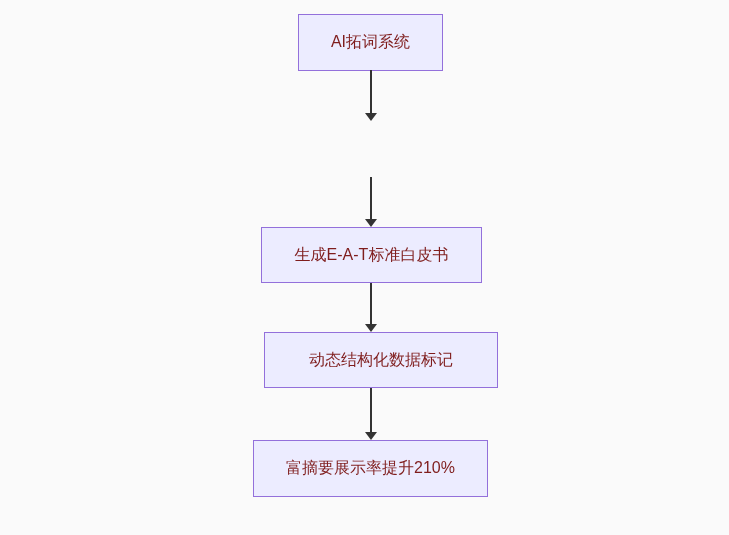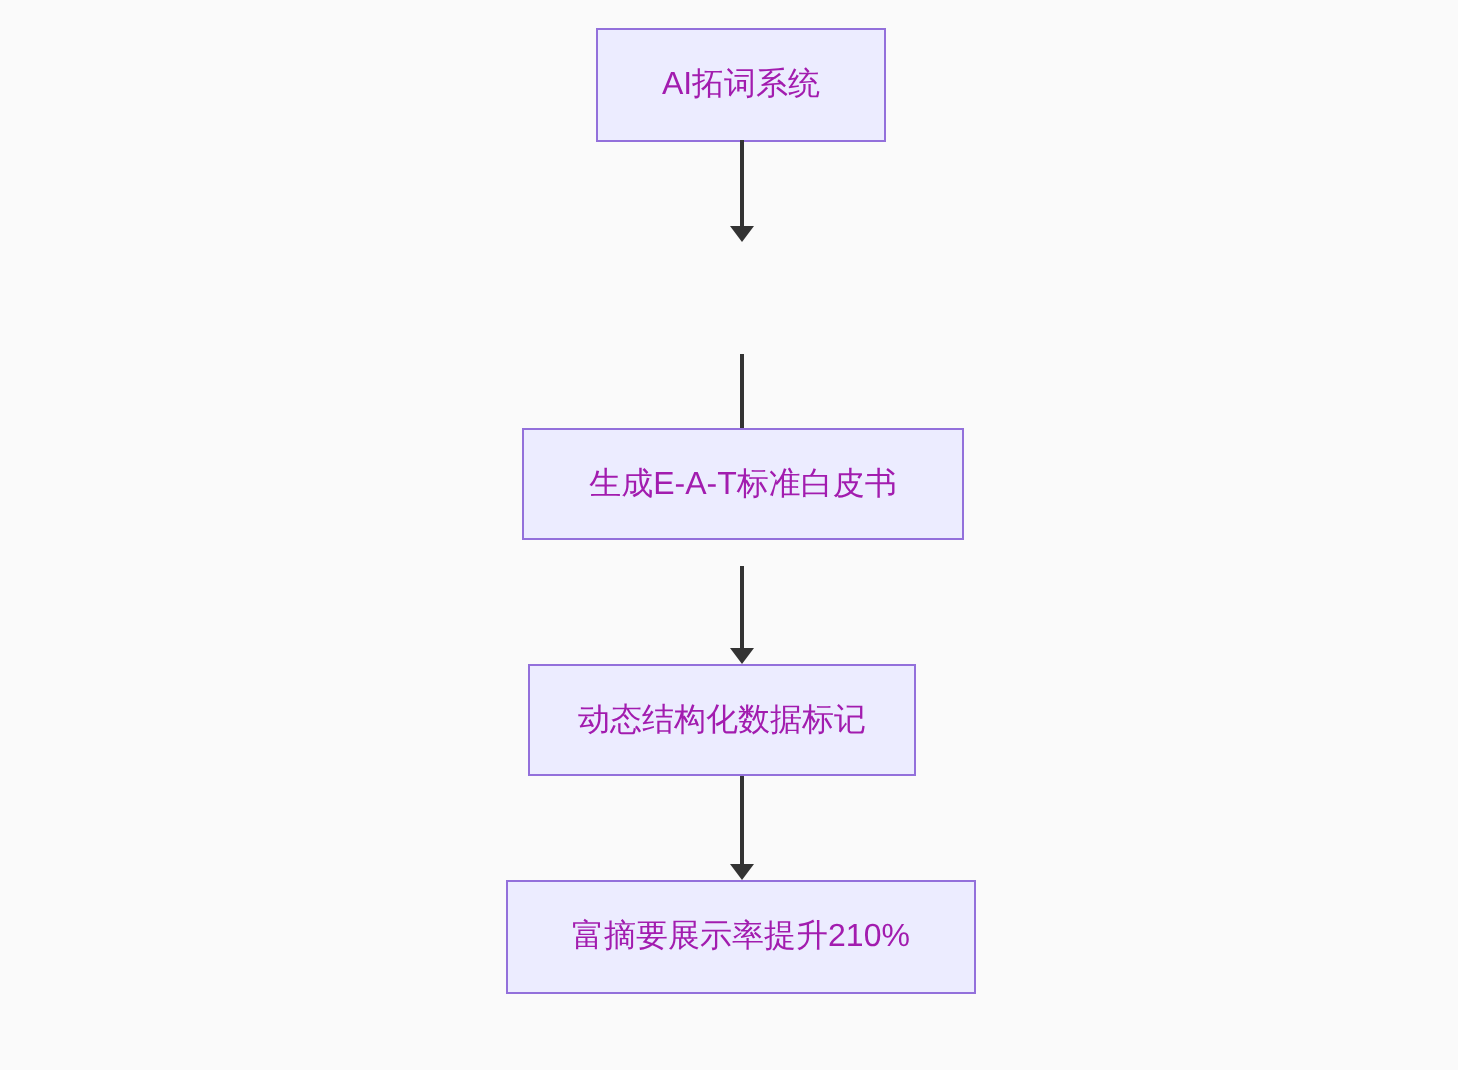--- a/index.html
+++ b/index.html
@@ -12,32 +12,32 @@
     width: 729px;
     height: 535px;
     background: #fafafa;
     overflow: hidden;
   }
   .node {
     position: absolute;
     box-sizing: border-box;
     background: #ececff;
     border: 1px solid #9370db;
-    color: #a21caf;
+    color: #7f1d1d;
     font-size: 16px;
     display: flex;
     align-items: center;
     justify-content: center;
     text-align: center;
     white-space: nowrap;
   }
   #node-0 { left: 298px; top: 14px;  width: 145px; height: 57px; }
   #node-1 { left: 275px; top: 121px; width: 192px; height: 56px; }
-  #node-2 { left: 261px; top: 214px; width: 221px; height: 56px; }
-  #node-3 { left: 264px; top: 332px; width: 194px; height: 56px; }
+  #node-2 { left: 261px; top: 227px; width: 221px; height: 56px; }
+  #node-3 { left: 264px; top: 332px; width: 234px; height: 56px; }
   #node-4 { left: 253px; top: 440px; width: 235px; height: 57px; }
 
   .arrow {
     position: absolute;
     left: 365px;
     width: 12px;
     display: flex;
     flex-direction: column;
     align-items: center;
   }

